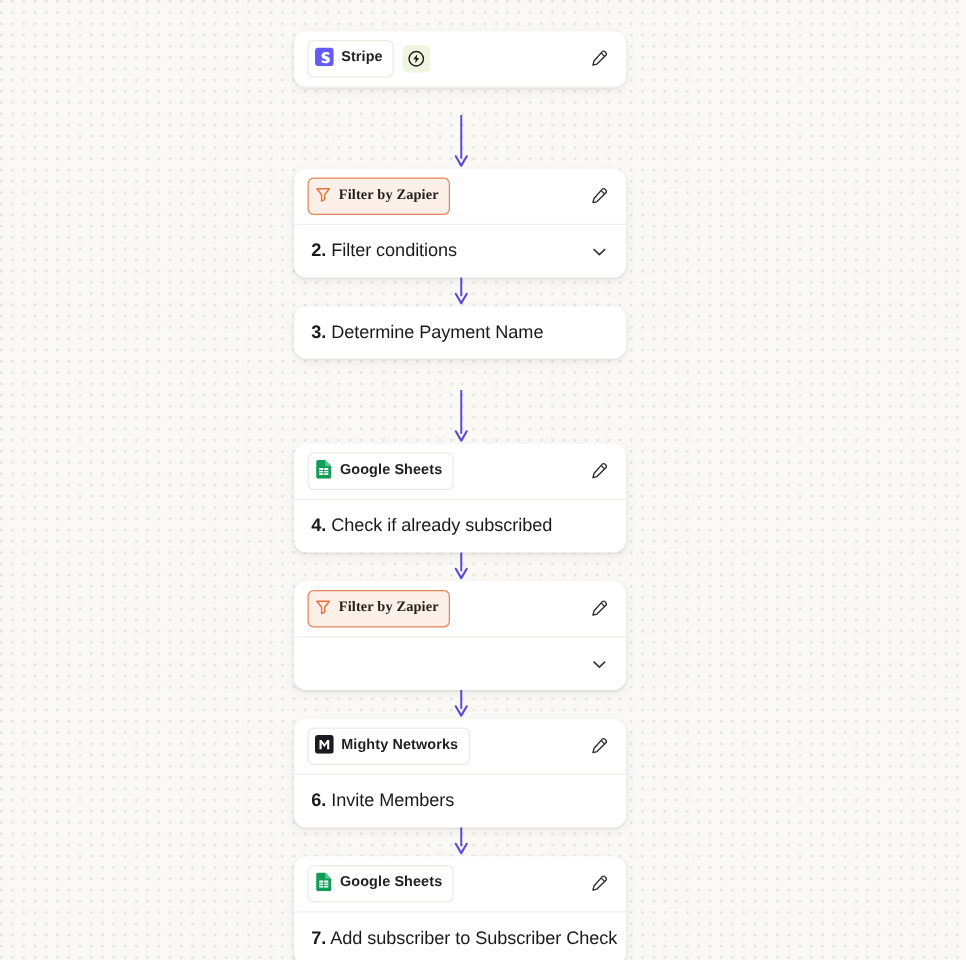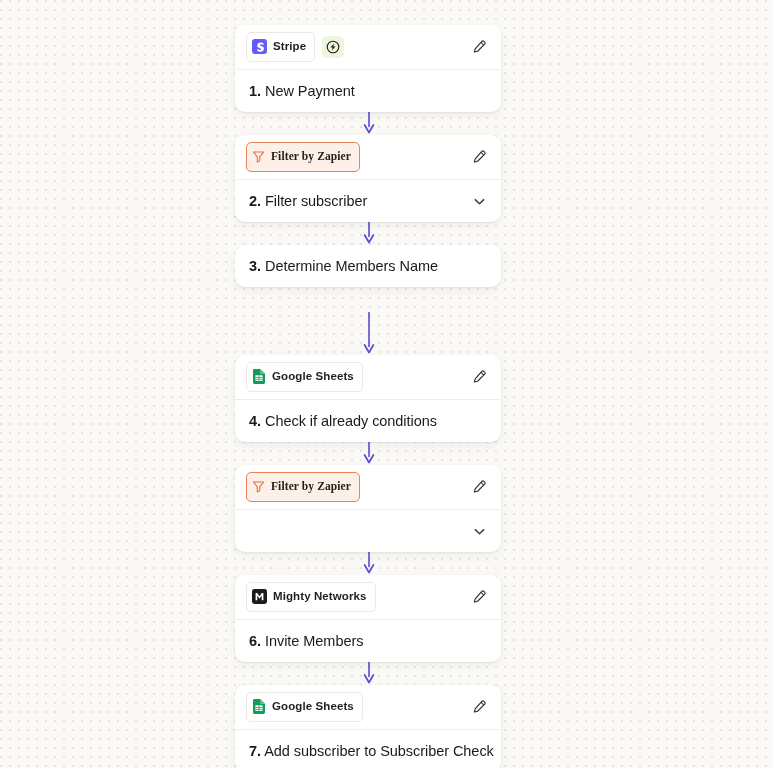--- a/index.html
+++ b/index.html
@@ -190,54 +190,50 @@
           </span>
         </span>
         <span class="spacer"></span>
         <span class="icon-btn">
           <svg width="16" height="16" viewBox="0 0 18 18" style="display:block">
             <path d="M12.2 2.6a1.6 1.6 0 0 1 2.3 0l.9.9a1.6 1.6 0 0 1 0 2.3l-8 8-3.6.9.9-3.6 7.5-8.5z" fill="none" stroke="#2b2b2b" stroke-width="1.25" stroke-linejoin="round"></path>
             <path d="M11.3 3.9l2.8 2.8" fill="none" stroke="#2b2b2b" stroke-width="1.15"></path>
           </svg>
         </span>
       </div>
-      <div class="step-body">
-        <span class="step-title"><span class="num">1.</span> <span>New Payment</span></span>
-        <span class="spacer"></span>
-      </div>
     </div>
     <div class="step" style="top: 135px;">
       <div class="step-head">
         <span class="badge zapier">
           <span class="logo"><svg width="13" height="13" viewBox="0 0 14 14">
               <path d="M1.6 2.2h10.8L8.3 7.3v4.3l-2.6 1.3V7.3L1.6 2.2z" fill="none" stroke="#e8733f" stroke-width="1.25" stroke-linejoin="round"></path>
             </svg></span>
           <span class="badge-label">Filter by Zapier</span>
         </span>
         <span class="spacer"></span>
         <span class="icon-btn">
           <svg width="16" height="16" viewBox="0 0 18 18" style="display:block">
             <path d="M12.2 2.6a1.6 1.6 0 0 1 2.3 0l.9.9a1.6 1.6 0 0 1 0 2.3l-8 8-3.6.9.9-3.6 7.5-8.5z" fill="none" stroke="#2b2b2b" stroke-width="1.25" stroke-linejoin="round"></path>
             <path d="M11.3 3.9l2.8 2.8" fill="none" stroke="#2b2b2b" stroke-width="1.15"></path>
           </svg>
         </span>
       </div>
       <div class="step-body">
-        <span class="step-title"><span class="num">2.</span> <span>Filter subscriber</span></span>
+        <span class="step-title"><span class="num">2.</span> <span>Filter conditions</span></span>
         <span class="spacer"></span>
         <span class="chev">
           <svg width="15" height="15" viewBox="0 0 16 16" style="display:block">
             <path d="M3.5 6 8 10.3 12.5 6" fill="none" stroke="#3a3a3a" stroke-width="1.5" stroke-linecap="round" stroke-linejoin="round"></path>
           </svg>
         </span>
       </div>
     </div>
     <div class="step" style="top: 245px;">
       <div class="step-body">
-        <span class="step-title"><span class="num">3.</span> <span>Determine Members Name</span></span>
+        <span class="step-title"><span class="num">3.</span> <span>Determine Payment Name</span></span>
         <span class="spacer"></span>
       </div>
     </div>
     <div class="step" style="top: 355px;">
       <div class="step-head">
         <span class="badge plain">
           <span class="logo"><svg width="14" height="15" viewBox="0 0 14 15">
               <path d="M1 1.4A1.4 1.4 0 0 1 2.4 0h5.7L13 4.9v8.7a1.4 1.4 0 0 1-1.4 1.4H2.4A1.4 1.4 0 0 1 1 13.6V1.4z" fill="#0f9d58"></path>
               <path d="M8.1 0 13 4.9H8.1V0z" fill="#56c591"></path>
               <rect x="3.4" y="6.3" width="7.2" height="5.6" rx="0.4" fill="#ffffff"></rect>
@@ -249,21 +245,21 @@
         </span>
         <span class="spacer"></span>
         <span class="icon-btn">
           <svg width="16" height="16" viewBox="0 0 18 18" style="display:block">
             <path d="M12.2 2.6a1.6 1.6 0 0 1 2.3 0l.9.9a1.6 1.6 0 0 1 0 2.3l-8 8-3.6.9.9-3.6 7.5-8.5z" fill="none" stroke="#2b2b2b" stroke-width="1.25" stroke-linejoin="round"></path>
             <path d="M11.3 3.9l2.8 2.8" fill="none" stroke="#2b2b2b" stroke-width="1.15"></path>
           </svg>
         </span>
       </div>
       <div class="step-body">
-        <span class="step-title"><span class="num">4.</span> <span>Check if already conditions</span></span>
+        <span class="step-title"><span class="num">4.</span> <span>Check if already subscribed</span></span>
         <span class="spacer"></span>
       </div>
     </div>
     <div class="step" style="top: 465px;">
       <div class="step-head">
         <span class="badge zapier">
           <span class="logo"><svg width="13" height="13" viewBox="0 0 14 14">
               <path d="M1.6 2.2h10.8L8.3 7.3v4.3l-2.6 1.3V7.3L1.6 2.2z" fill="none" stroke="#e8733f" stroke-width="1.25" stroke-linejoin="round"></path>
             </svg></span>
           <span class="badge-label">Filter by Zapier</span>

